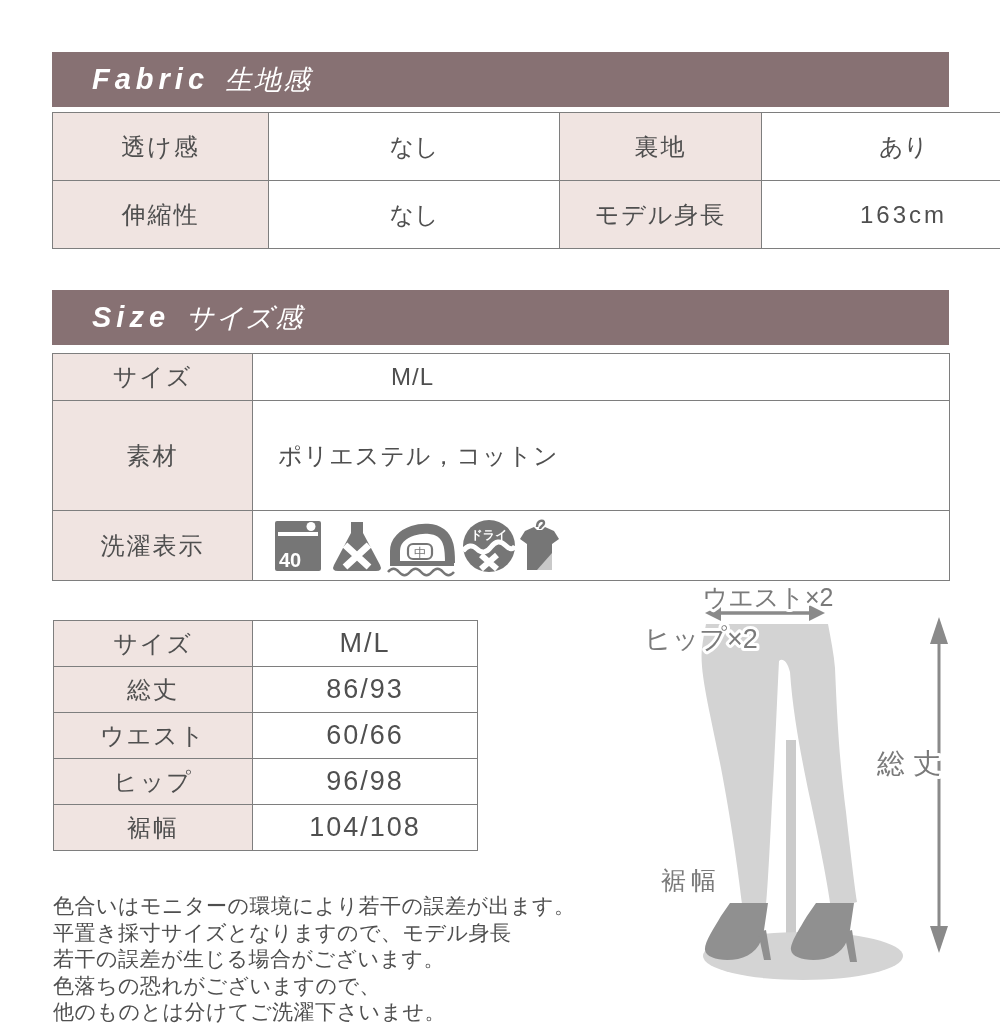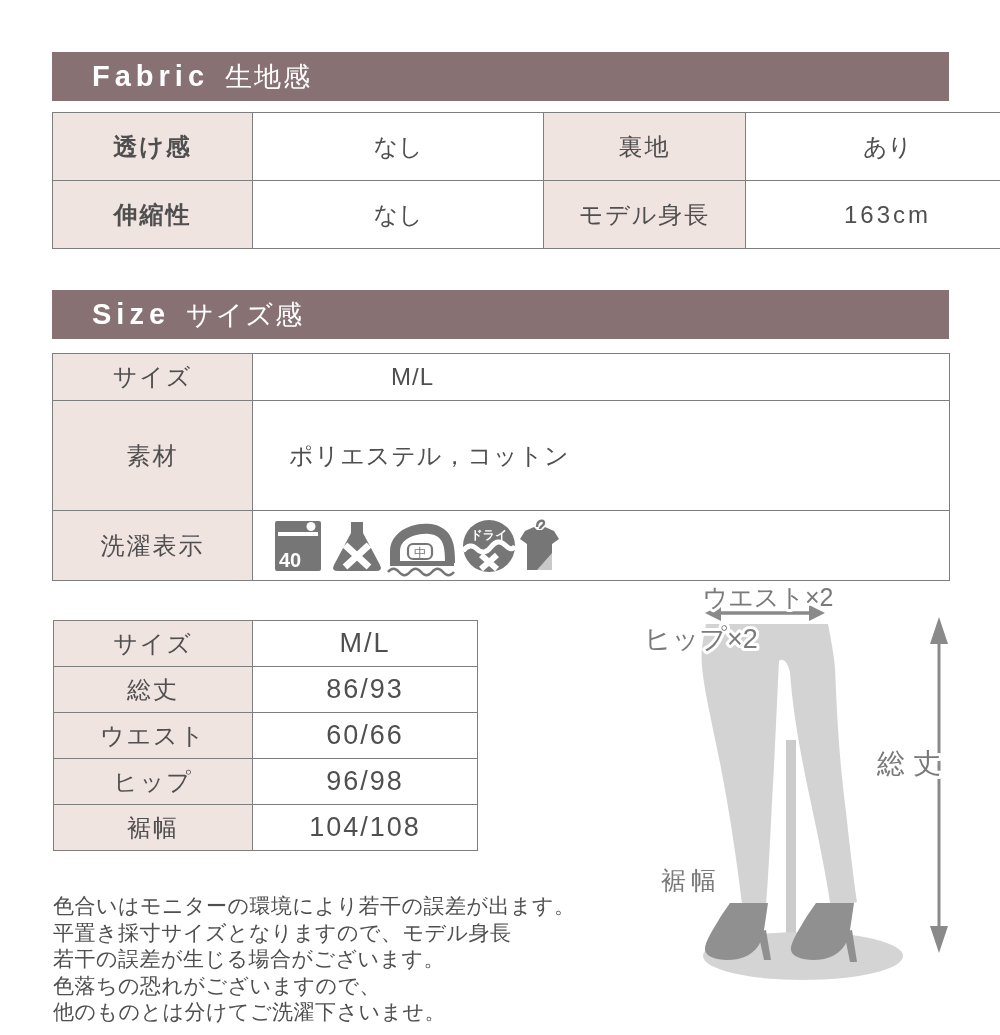--- a/index.html
+++ b/index.html
@@ -1,44 +1,44 @@
 <!DOCTYPE html>
 <html><head>
 <meta charset="utf-8">
 <style>
   html,body{margin:0;padding:0;background:#ffffff;}
   body{font-family:"Liberation Sans","DejaVu Sans",sans-serif;color:#4f4f4f;}
   .page{position:relative;width:1000px;height:1035px;background:#fff;overflow:hidden;}
 
   
-  .bar{position:absolute;left:52px;width:897px;height:49px;background:#877173;
-       display:flex;align-items:center;padding-left:40px;box-sizing:border-box;color:#fff;}
+  .bar{position:absolute;left:52px;width:897px;height:55px;background:#877173;
+       display:flex;align-items:center;padding-left:40px;box-sizing:border-box;color:#fff;font-style:italic;}
   .bar .en{font-weight:bold;font-size:29px;letter-spacing:5px;}
   .bar .ja{font-size:27px;letter-spacing:2px;margin-left:16px;}
 
   
   table.tbl{border-collapse:collapse;table-layout:fixed;position:absolute;}
   table.tbl td{border:1px solid #7e7e7e;font-size:24px;color:#4f4f4f;box-sizing:border-box;}
   td.lbl{background:#f0e4e1;text-align:center;letter-spacing:2px;}
   td.val{background:#fff;text-align:center;}
 
   .fabric-tbl{left:52px;top:112px;width:897px;}
   .fabric-tbl td{height:68px;}
-  .fabric-tbl .c1{width:200px;font-weight:bold;} .fabric-tbl .c2{width:291px;}
+  .fabric-tbl .c1{width:216px;} .fabric-tbl .c2{width:291px;}
   .fabric-tbl .c3{width:202px;} .fabric-tbl .c4{width:284px;}
   .num{letter-spacing:3px;margin-top:39px;}
 
   .info-tbl{left:52px;top:353px;width:897px;}
   .info-tbl .c1{width:200px;} .info-tbl .c2{width:697px;}
   .info-tbl .r1 td{height:47px;}
   .info-tbl .r2 td{height:110px;}
   .info-tbl .r3 td{height:70px;}
   .info-tbl td.val{text-align:left;}
   .val-size{padding-left:138px;font-size:26px;letter-spacing:1px;}
-  .val-mat{padding-left:36px;letter-spacing:1px;}
+  .val-mat{padding-left:25px;letter-spacing:1px;}
   .val-icons{padding-left:22px;}
   .val-icons svg{display:block;}
 
   .measure-tbl{left:53px;top:620px;width:424px;}
   .measure-tbl td{height:46px;}
   .measure-tbl .c1{width:199px;} .measure-tbl .c2{width:225px;}
   .measure-tbl td.val{font-size:27px;letter-spacing:2px;}
 
   
   .notes{position:absolute;left:53px;top:893px;font-size:21px;line-height:26.5px;

